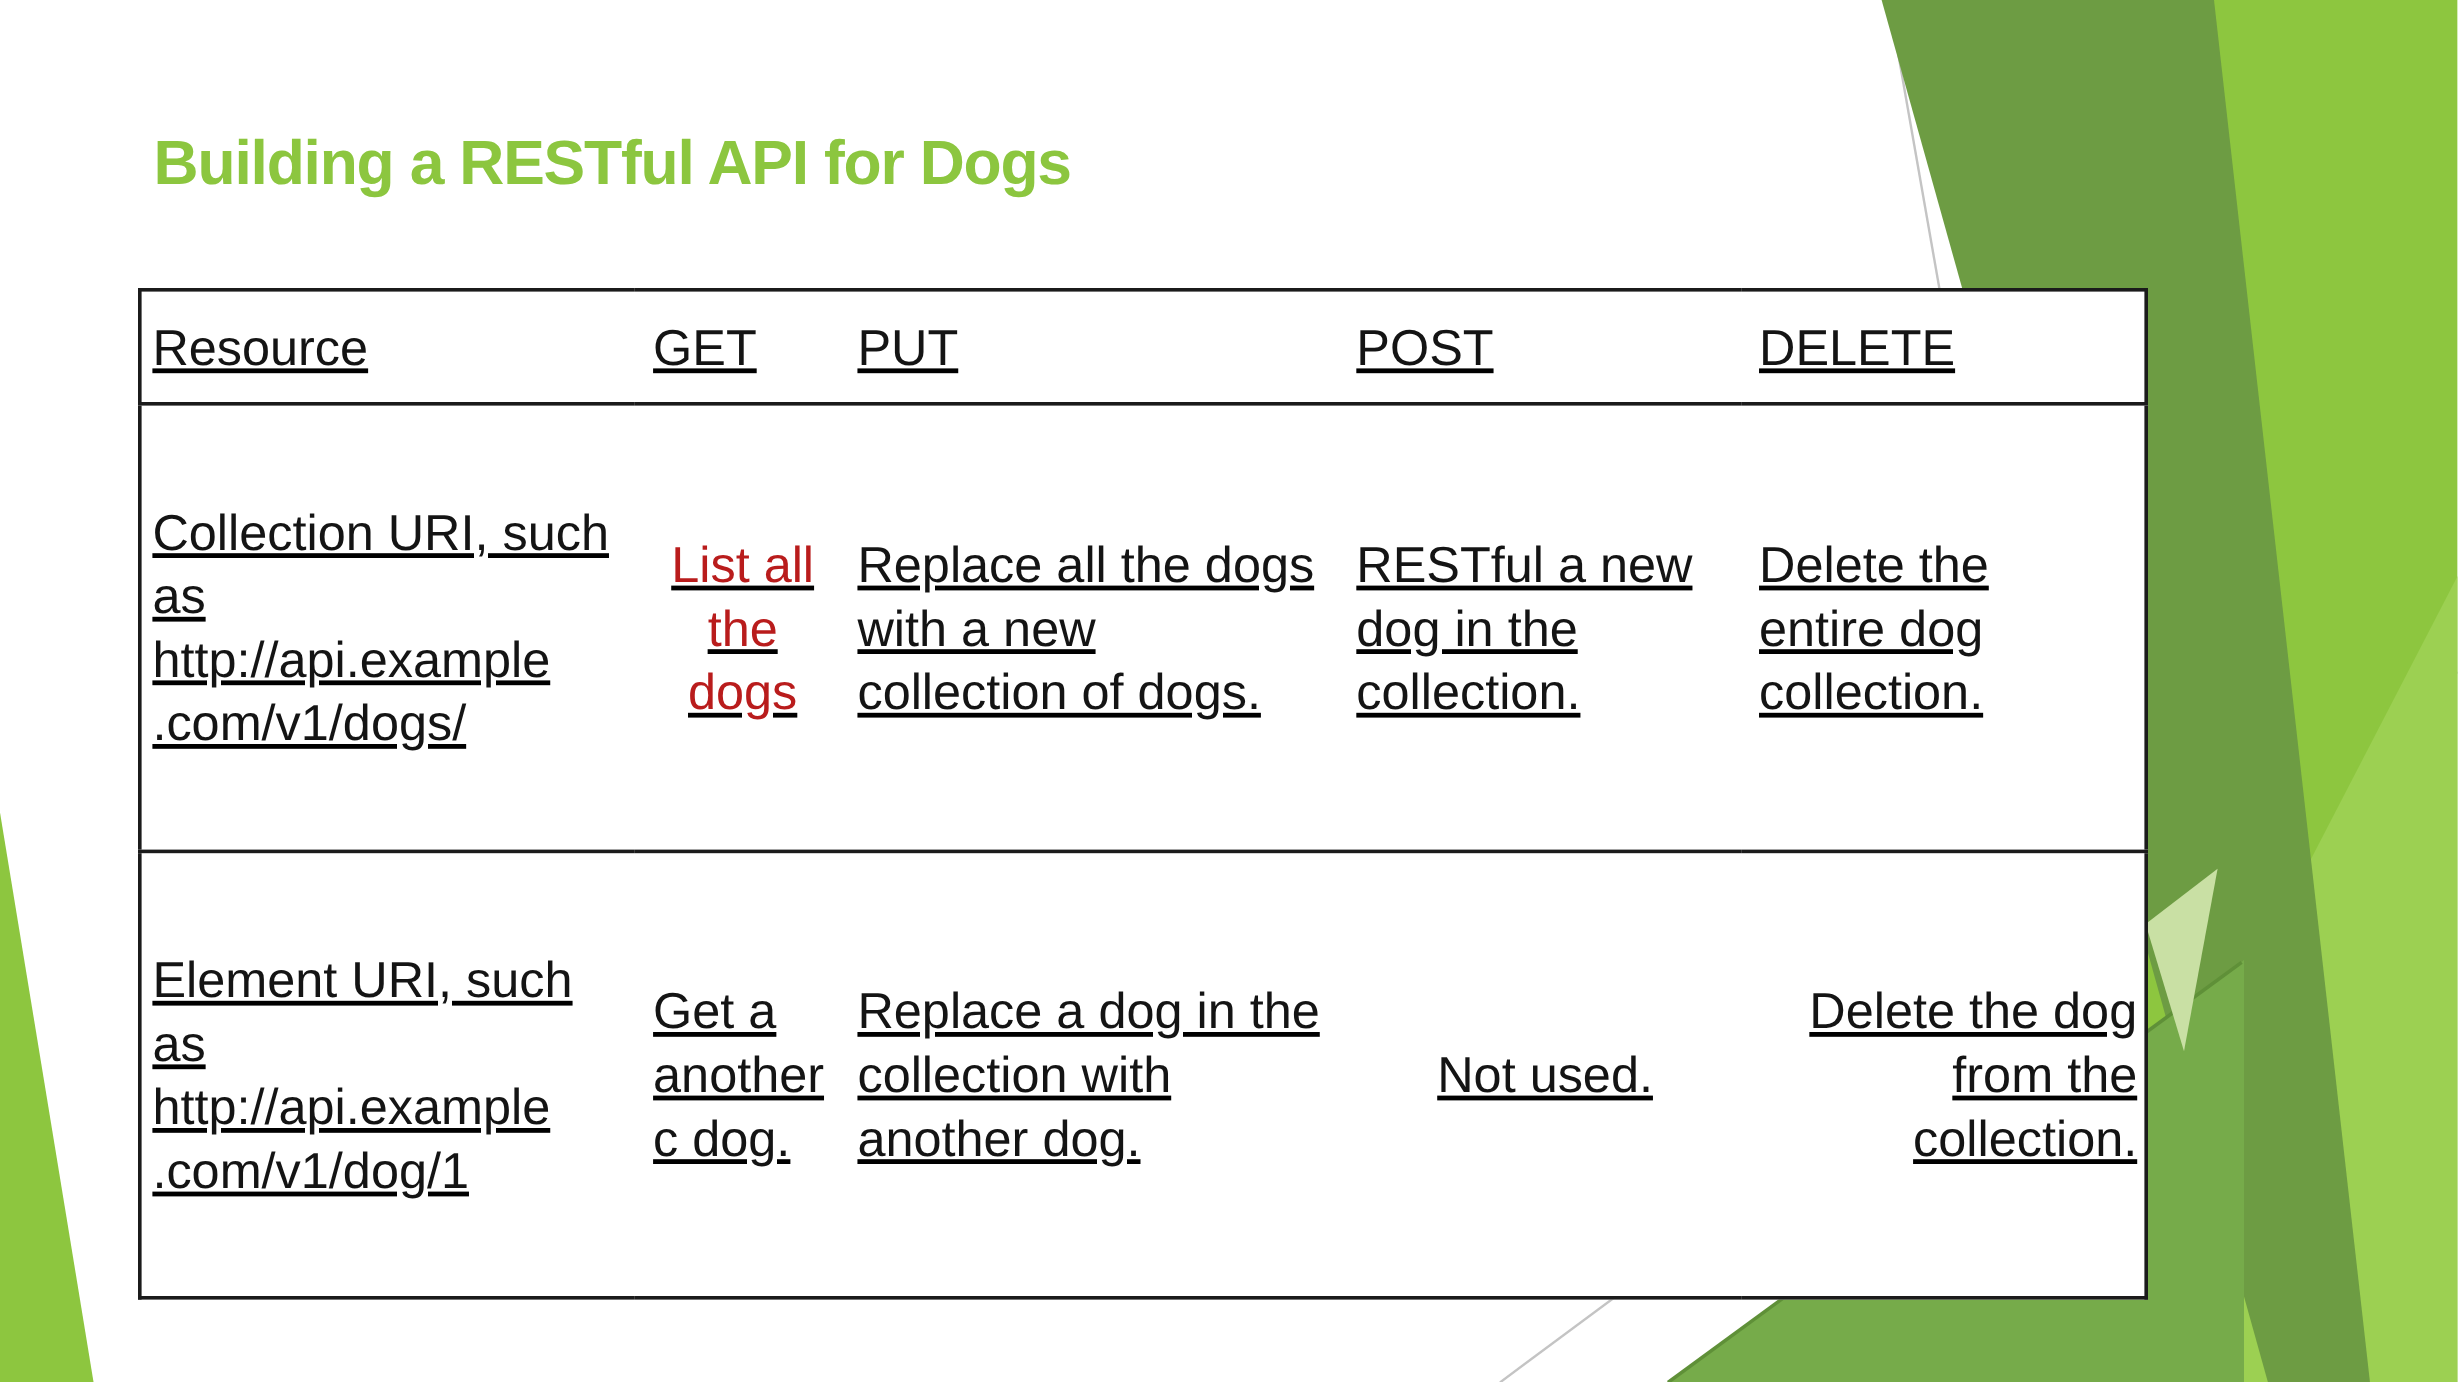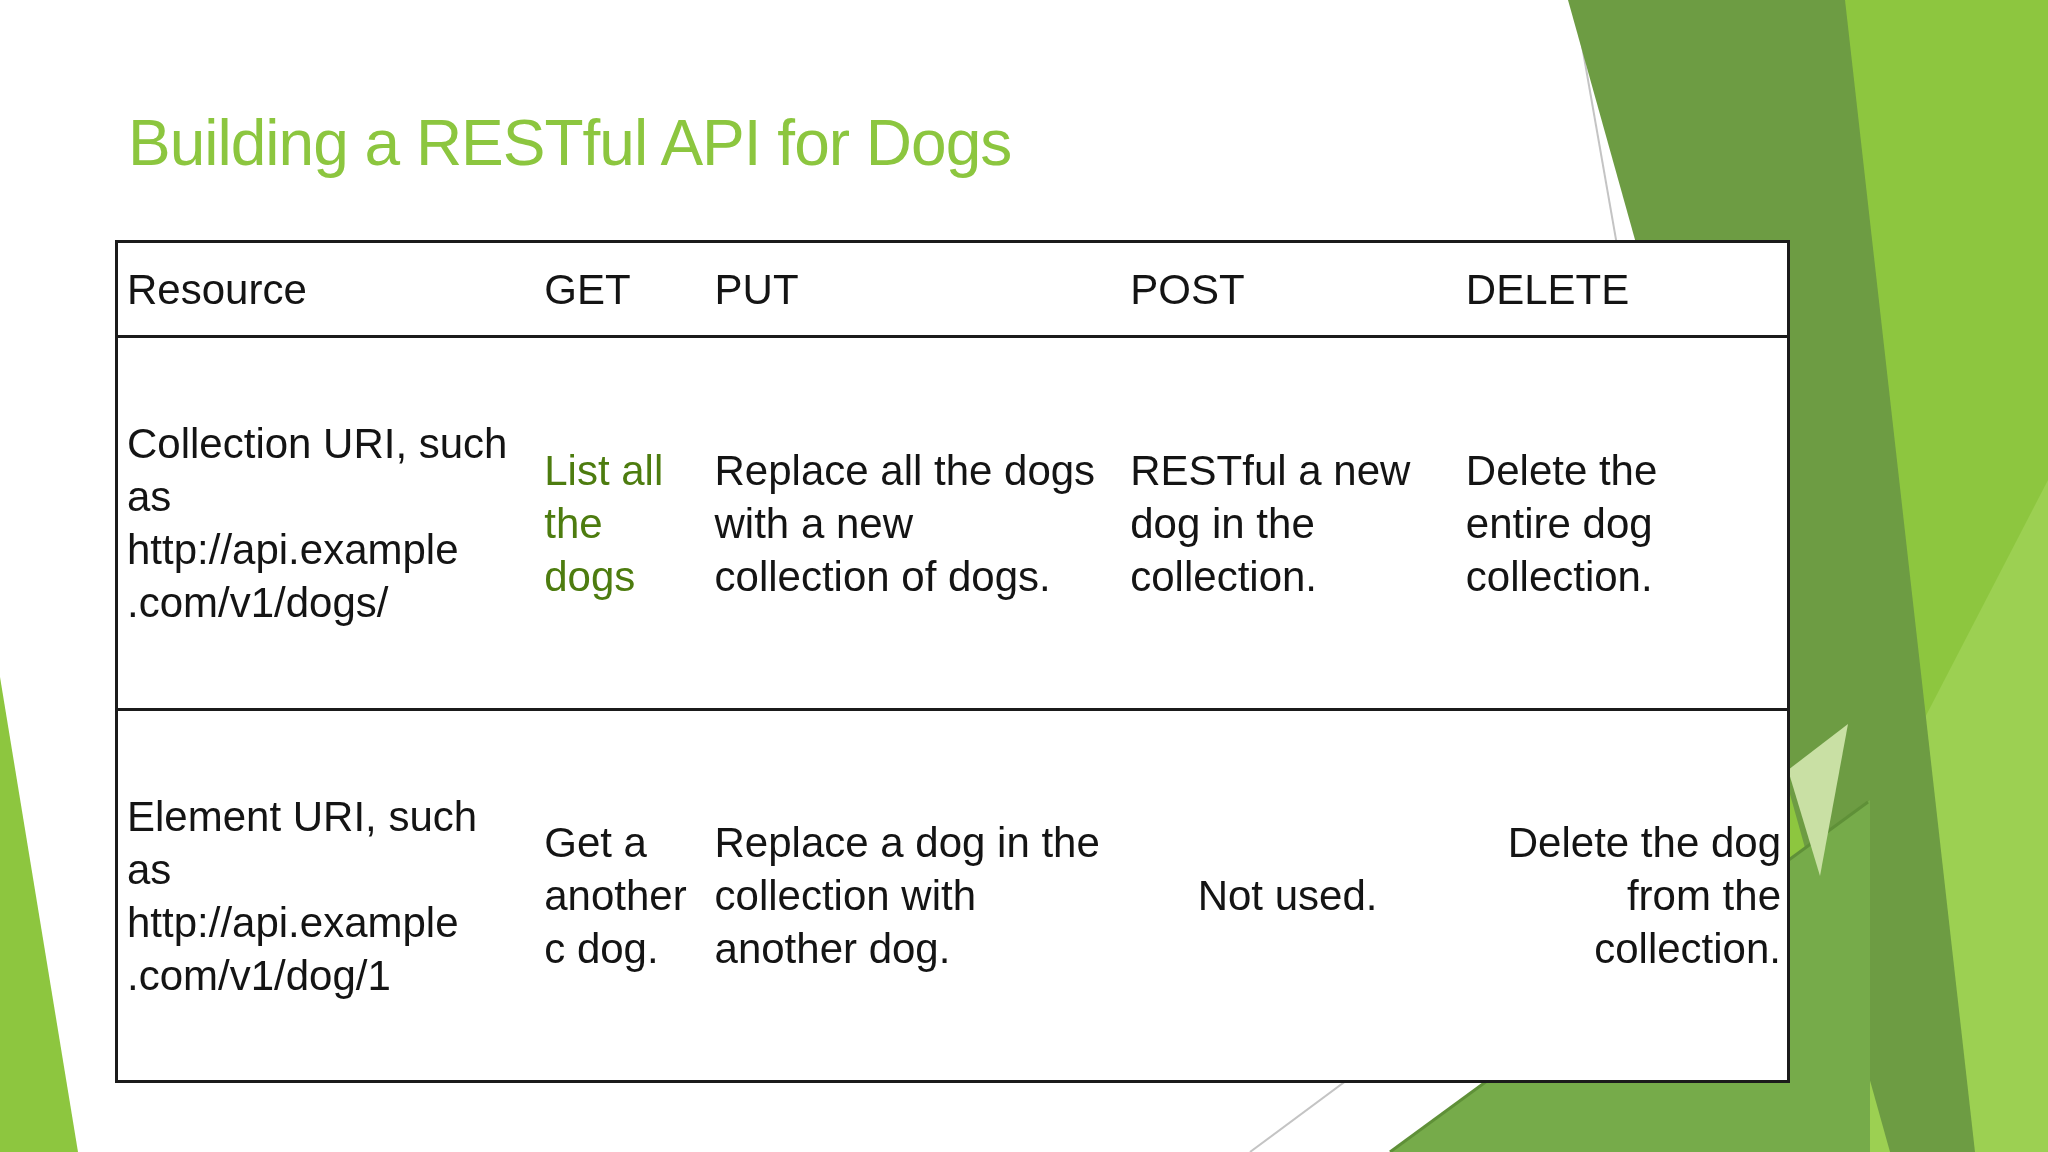--- a/index.html
+++ b/index.html
@@ -8,32 +8,32 @@
     font-family:"Liberation Sans",sans-serif;
     background:#ffffff;
   }
   .slide{
     position:relative;width:2048px;height:1152px;
     overflow:hidden;background:#ffffff;
   }
   .bg-svg{position:absolute;left:0;top:0;width:2048px;height:1152px;}
   .title{
     position:absolute;left:128px;top:108px;
-    font-size:64px;line-height:1.1;font-weight:normal;
+    font-size:52px;line-height:1.1;font-weight:bold;
     letter-spacing:-1px;margin:0;
   }
   .api-table{
     position:absolute;left:115px;top:240px;
     width:1675px;height:843px;
     border-collapse:collapse;table-layout:fixed;
     background:#ffffff;
     font-size:42px;line-height:53px;
   }
   .api-table,.api-table th,.api-table td{box-sizing:border-box;}
-  .api-table{border:3px solid #1b1b1b;}
+  .api-table{border:3px solid #1b1b1b;text-decoration:underline;}
   .api-table thead tr{border-bottom:3px solid #1b1b1b;}
   .api-table tbody tr.row-sep{border-bottom:3px solid #1b1b1b;}
   .api-table th{
     height:95px;font-weight:normal;text-align:left;
     vertical-align:middle;padding:0 0 0 15px;
   }
   .api-table td{
     vertical-align:middle;padding:0 6px 0 15px;
     white-space:pre-line;
   }
@@ -76,21 +76,21 @@
         <th style="color: rgb(20, 20, 20);">POST</th>
         <th style="color: rgb(20, 20, 20);">DELETE</th>
       </tr>
     </thead>
     <tbody>
       <tr class="r1 row-sep">
         <td class="c0" style="color: rgb(20, 20, 20);">Collection URI, such
 as
 http://api.example
 .com/v1/dogs/</td>
-        <td style="color: #4d7c0f;">List all
+        <td style="color: #b91c1c; text-align: center;">List all
 the
 dogs</td>
         <td style="color: rgb(20, 20, 20);">Replace all the dogs
 with a new
 collection of dogs.</td>
         <td style="color: rgb(20, 20, 20);">RESTful a new
 dog in the
 collection.</td>
         <td style="color: rgb(20, 20, 20);">Delete the
 entire dog

